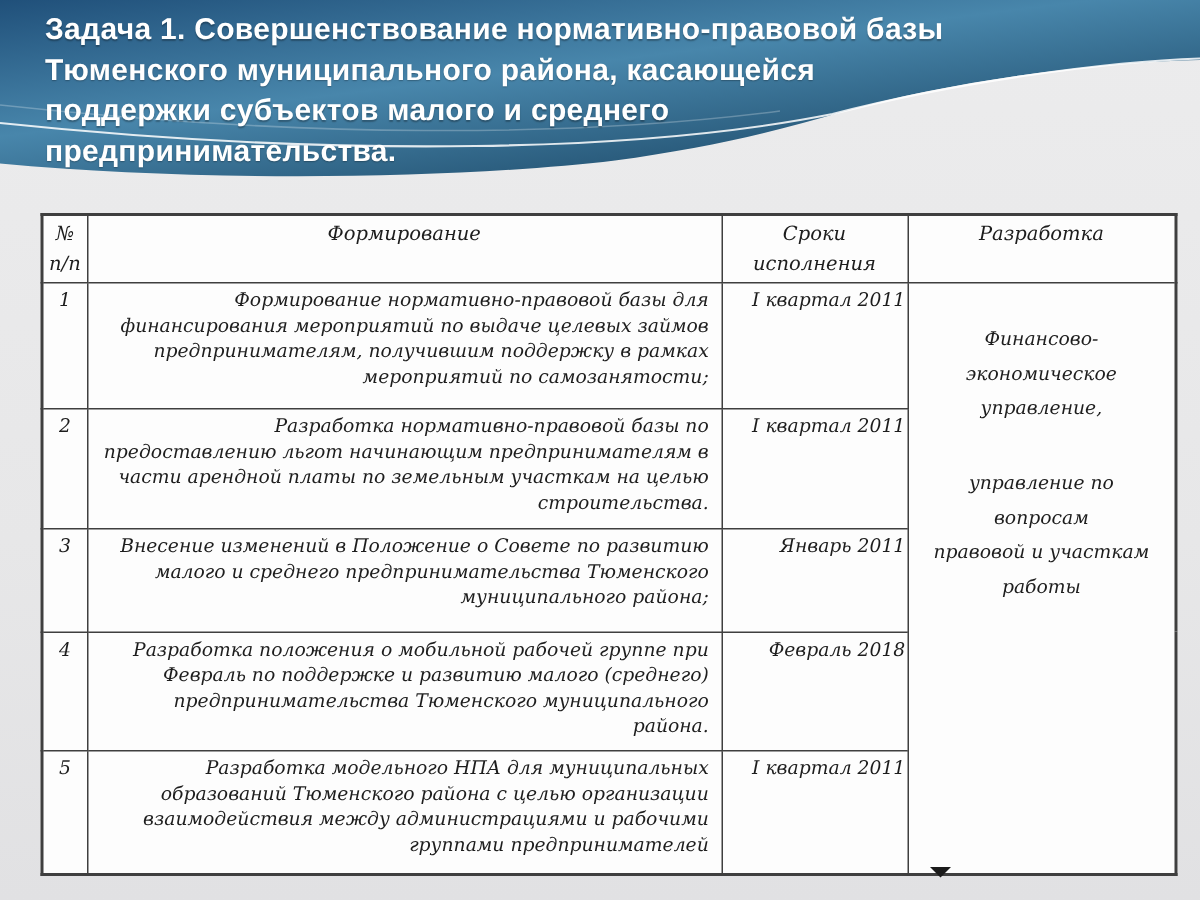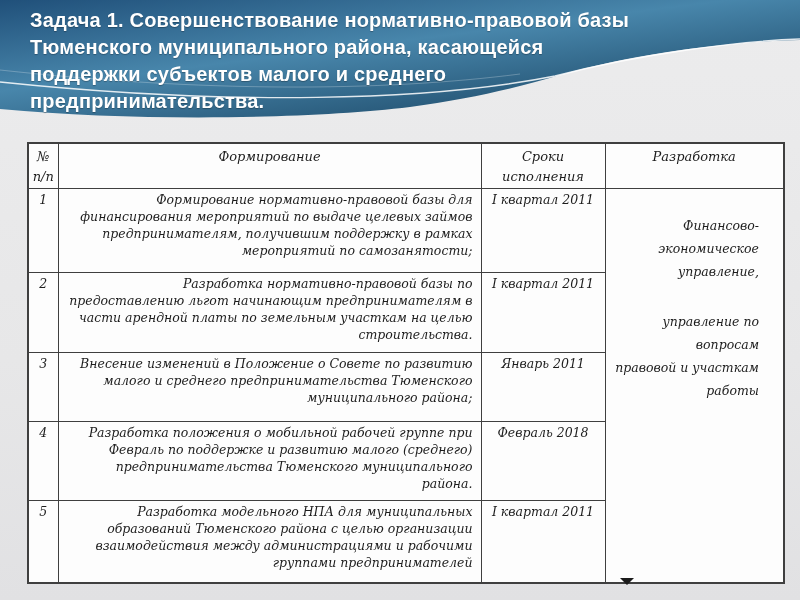--- a/index.html
+++ b/index.html
@@ -47,25 +47,25 @@
   tbody tr.r3{height:69px;}
   tbody tr.r4{height:79px;}
   tbody tr.r5{height:83px;}
   td.num{
     text-align:center;padding-top:3px;font-size:12.5px;
   }
   td.activity{
     text-align:right;padding:2px 8px 0 9px;line-height:17px;
   }
   td.deadline{
-    text-align:center;padding-top:3px;
+    text-align:right;padding-top:3px;
   }
   td.executor{
-    vertical-align:middle;text-align:right;
-    line-height:23px;padding:0 24px 40px 8px;
+    vertical-align:middle;text-align:center;
+    line-height:23px;padding:0 8px 40px 8px;
     white-space:pre-line;
   }
   td.executor p{margin:2px 0;}
   .down-arrow{
     position:absolute;left:620px;top:578px;
     width:0;height:0;
     border-left:7px solid transparent;
     border-right:7px solid transparent;
     border-top:7px solid #1b1b1b;
   }

